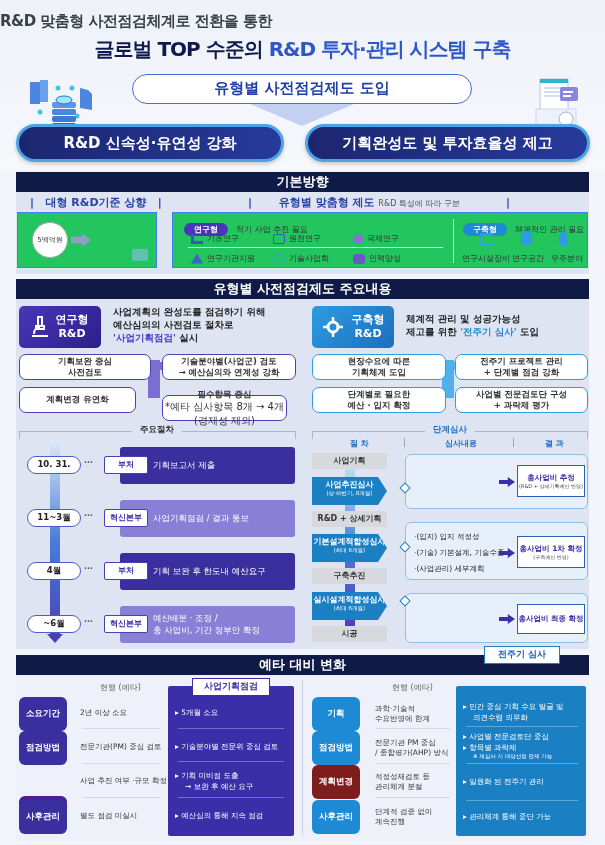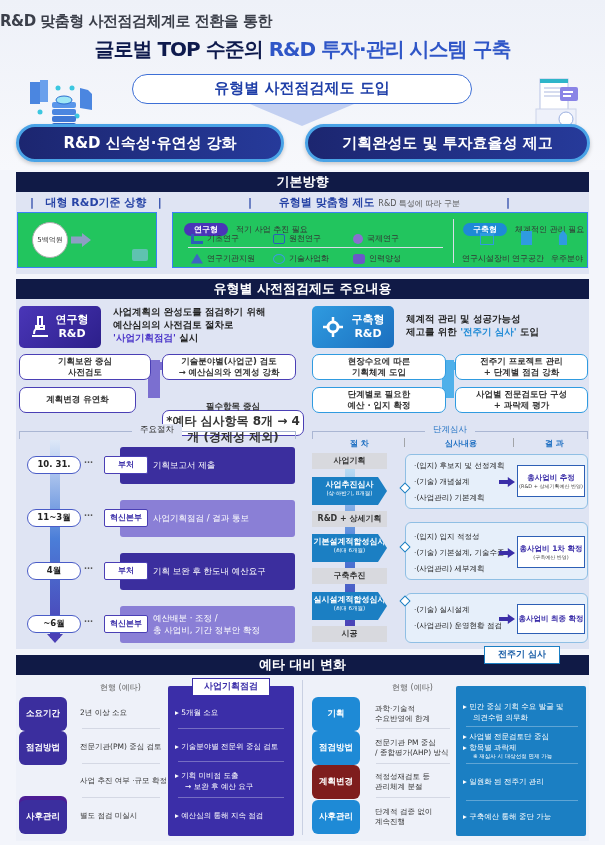--- a/index.html
+++ b/index.html
@@ -21,23 +21,23 @@
 .box-white{background:#22c55e;border:1px solid #3b82f6}
 .circ{border-radius:50%;text-align:center}
 .tag{display:inline-block;border-radius:9px;color:#fff;font-size:8px;font-weight:bold;padding:1px 10px}
 .lbl8{font-size:8px;color:#333;white-space:nowrap}
 .ic{display:inline-block;width:12px;height:10px;vertical-align:middle;margin-right:4px}
 .rd-badge{width:82px;height:42px;border-radius:5px;color:#fff;font-size:11px;font-weight:bold;display:flex;align-items:center;justify-content:center;gap:8px;line-height:1.25}
 .rd-desc{font-size:9.5px;font-weight:bold;color:#222;line-height:1.35}
 .rd-desc .hl-p{color:#4a34c9}
 .rd-desc .hl-b{color:#1e8ad6}
 .fbox{background:#fff;border:1.5px solid;border-radius:7px;font-size:8.5px;font-weight:bold;color:#333;text-align:center;display:flex;flex-direction:column;align-items:center;justify-content:center;line-height:1.35}
-.fbox .fine{font-size:12px;font-weight:bold}
+.fbox .fine{font-size:10px;font-weight:normal}
 .bracket{height:8px;border:1px solid #aab6d3;border-bottom:none}
-.br-label{font-size:8.5px;font-weight:normal;background:#dfe4f3;padding:0 8px}
+.br-label{font-size:8.5px;font-weight:bold;background:#dfe4f3;padding:0 8px}
 .date-pill{width:54px;height:18px;border:1.5px solid #4a5cc7;border-radius:9px;background:#fff;text-align:center;font-size:8.5px;font-weight:bold;line-height:15px;color:#222}
 .dots{font-size:8px;color:#555;font-weight:bold}
 .org{width:44px;height:18px;background:#fff;border:1.5px solid #4a3fb5;border-radius:2px;text-align:center;font-size:8px;font-weight:bold;color:#3b2ea8;line-height:15px}
 .act{height:37px;border-radius:3px;color:#fff;font-size:8.5px;font-weight:normal;display:flex;align-items:center;padding-left:33px;line-height:1.35}
 .step-gray{width:75px;height:16px;background:#d8d9de;font-size:8px;font-weight:bold;color:#333;text-align:center;line-height:16px}
 .step-blue{width:75px;height:28px;background:#1b7fc3;color:#fff;font-size:8px;font-weight:bold;text-align:center;padding-top:3px;line-height:1.2;clip-path:polygon(0 0,88% 0,100% 50%,88% 100%,0 100%)}
 .step-blue .fine{font-size:5.5px;font-weight:normal;display:block}
 .rev-box{border:1px solid #8fbfe4;border-radius:6px;background:#e6effa}
 .rev-items{font-size:7.5px;color:#222;line-height:2.1}
 .res-box{background:#fff;border:1px solid #2d5fb5;text-align:center;font-size:7.5px;font-weight:bold;color:#3b2ea8;display:flex;flex-direction:column;justify-content:center;align-items:center;line-height:1.35}
@@ -152,21 +152,21 @@
 <div class="abs" style="left:148px;top:360px;width:12px;height:38px;background:#7b6fd0"></div>
 <div class="abs fbox" style="left:19px;top:354px;width:132px;height:26px;border-color:#4a3fb5">
     <div>기획보완 중심</div>
     <div>사전검토</div>
   </div>
 <div class="abs fbox" style="left:162px;top:354px;width:134px;height:26px;border-color:#4a3fb5">
     <div>기술분야별(사업군) 검토</div>
     <div>→ 예산심의와 연계성 강화</div>
   </div>
 <div class="abs fbox" style="left:19px;top:387px;width:117px;height:26px;border-color:#4a3fb5">계획변경 유연화</div>
-<div class="abs fbox" style="left:162px;top:410px;width:142px;height:26px;border-color:#4a3fb5">
+<div class="abs fbox" style="left:162px;top:395px;width:125px;height:26px;border-color:#4a3fb5">
     <div>필수항목 중심</div>
     <div class="fine">*예타 심사항목 8개 → 4개 (경제성 제외)</div>
   </div>
 
 <div class="abs bracket" style="left:19px;top:431px;width:277px"></div>
 <div class="abs br-label" style="left:132px;top:424px;color:#333">주요절차</div>
 
 <div class="abs" style="left:50px;top:440px;width:10px;height:198px;background:linear-gradient(180deg,#dde8f8,#4b7ed8,#4a3fb5)"></div>
 <div class="abs" style="left:47px;top:634px;width:16px;height:9px;background:#4a3fb5;clip-path:polygon(0 0,100% 0,50% 100%)"></div>
 
@@ -245,25 +245,20 @@
 
 <div class="abs step-gray" style="left:312px;top:453px">사업기획</div>
 <div class="abs step-blue" style="left:312px;top:477px"><span>사업추진심사</span><span class="fine">(상·하반기, 8개월)</span></div>
 <div class="abs step-gray" style="left:312px;top:511px">R&amp;D + 상세기획</div>
 <div class="abs step-blue" style="left:312px;top:534px"><span>기본설계적합성심사</span><span class="fine">(최대 6개월)</span></div>
 <div class="abs step-gray" style="left:312px;top:568px">구축추진</div>
 <div class="abs step-blue" style="left:312px;top:592px"><span>실시설계적합성심사</span><span class="fine">(최대 6개월)</span></div>
 <div class="abs step-gray" style="left:312px;top:626px">시공</div>
 
 <div class="abs rev-box" style="left:405px;top:454px;width:183px;height:55px">
-  <div class="abs rev-items" style="left:8px;top:3px">
-      <div>·(입지) 후보지 및 선정계획</div>
-      <div>·(기술) 개념설계</div>
-      <div>·(사업관리) 기본계획</div>
-    </div>
   <div class="abs arrow-r" style="left:93px;top:22px"></div>
   <div class="abs res-box" style="left:111px;top:10px;width:68px;height:32px">
       <div>총사업비 추정</div>
       <div class="fine">(R&amp;D + 상세기획예산 반영)</div>
     </div>
 </div>
 <div class="abs diamond" style="left:401px;top:484px"></div>
 
 <div class="abs rev-box" style="left:405px;top:522px;width:183px;height:58px">
   <div class="abs rev-items" style="left:8px;top:6px">
@@ -273,24 +268,20 @@
     </div>
   <div class="abs arrow-r" style="left:93px;top:25px"></div>
   <div class="abs res-box" style="left:111px;top:13px;width:68px;height:32px">
       <div>총사업비 1차 확정</div>
       <div class="fine">(구축예산 반영)</div>
     </div>
 </div>
 <div class="abs diamond" style="left:401px;top:543px"></div>
 
 <div class="abs rev-box" style="left:405px;top:593px;width:183px;height:50px">
-  <div class="abs rev-items" style="left:8px;top:8px">
-      <div>·(기술) 실시설계</div>
-      <div>·(사업관리) 운영현황 점검</div>
-    </div>
   <div class="abs arrow-r" style="left:93px;top:20px"></div>
   <div class="abs res-box" style="left:111px;top:10px;width:68px;height:30px">
       <div>총사업비 최종 확정</div>
     </div>
 </div>
 <div class="abs diamond" style="left:401px;top:597px"></div>
 
 <div class="abs panel" style="top:658px;height:183px;background:#eef1f9"></div>
 <div class="abs sec-bar" style="top:655px">예타 대비 변화</div>
 
@@ -361,13 +352,13 @@
   </div>
 <div class="abs new-item" style="left:463px;top:777px"><span>▸ </span><span>일원화 된 전주기 관리</span></div>
 <div class="abs hline" style="left:376px;top:797px;width:74px"></div>
 <div class="abs divline" style="left:466px;top:800px;width:112px"></div>
 
 <div class="abs cat" style="left:312px;top:800px;background:#1e8ad6">사후관리</div>
 <div class="abs cur-text" style="left:375px;top:807px">
     <div>단계적 검증 없이</div>
     <div>계속진행</div>
   </div>
-<div class="abs new-item" style="left:463px;top:812px"><span>▸ </span><span>구축예산 통해 중단 가능</span></div>
+<div class="abs new-item" style="left:463px;top:812px"><span>▸ </span><span>관리체계 통해 중단 가능</span></div>
 
 </body></html>

